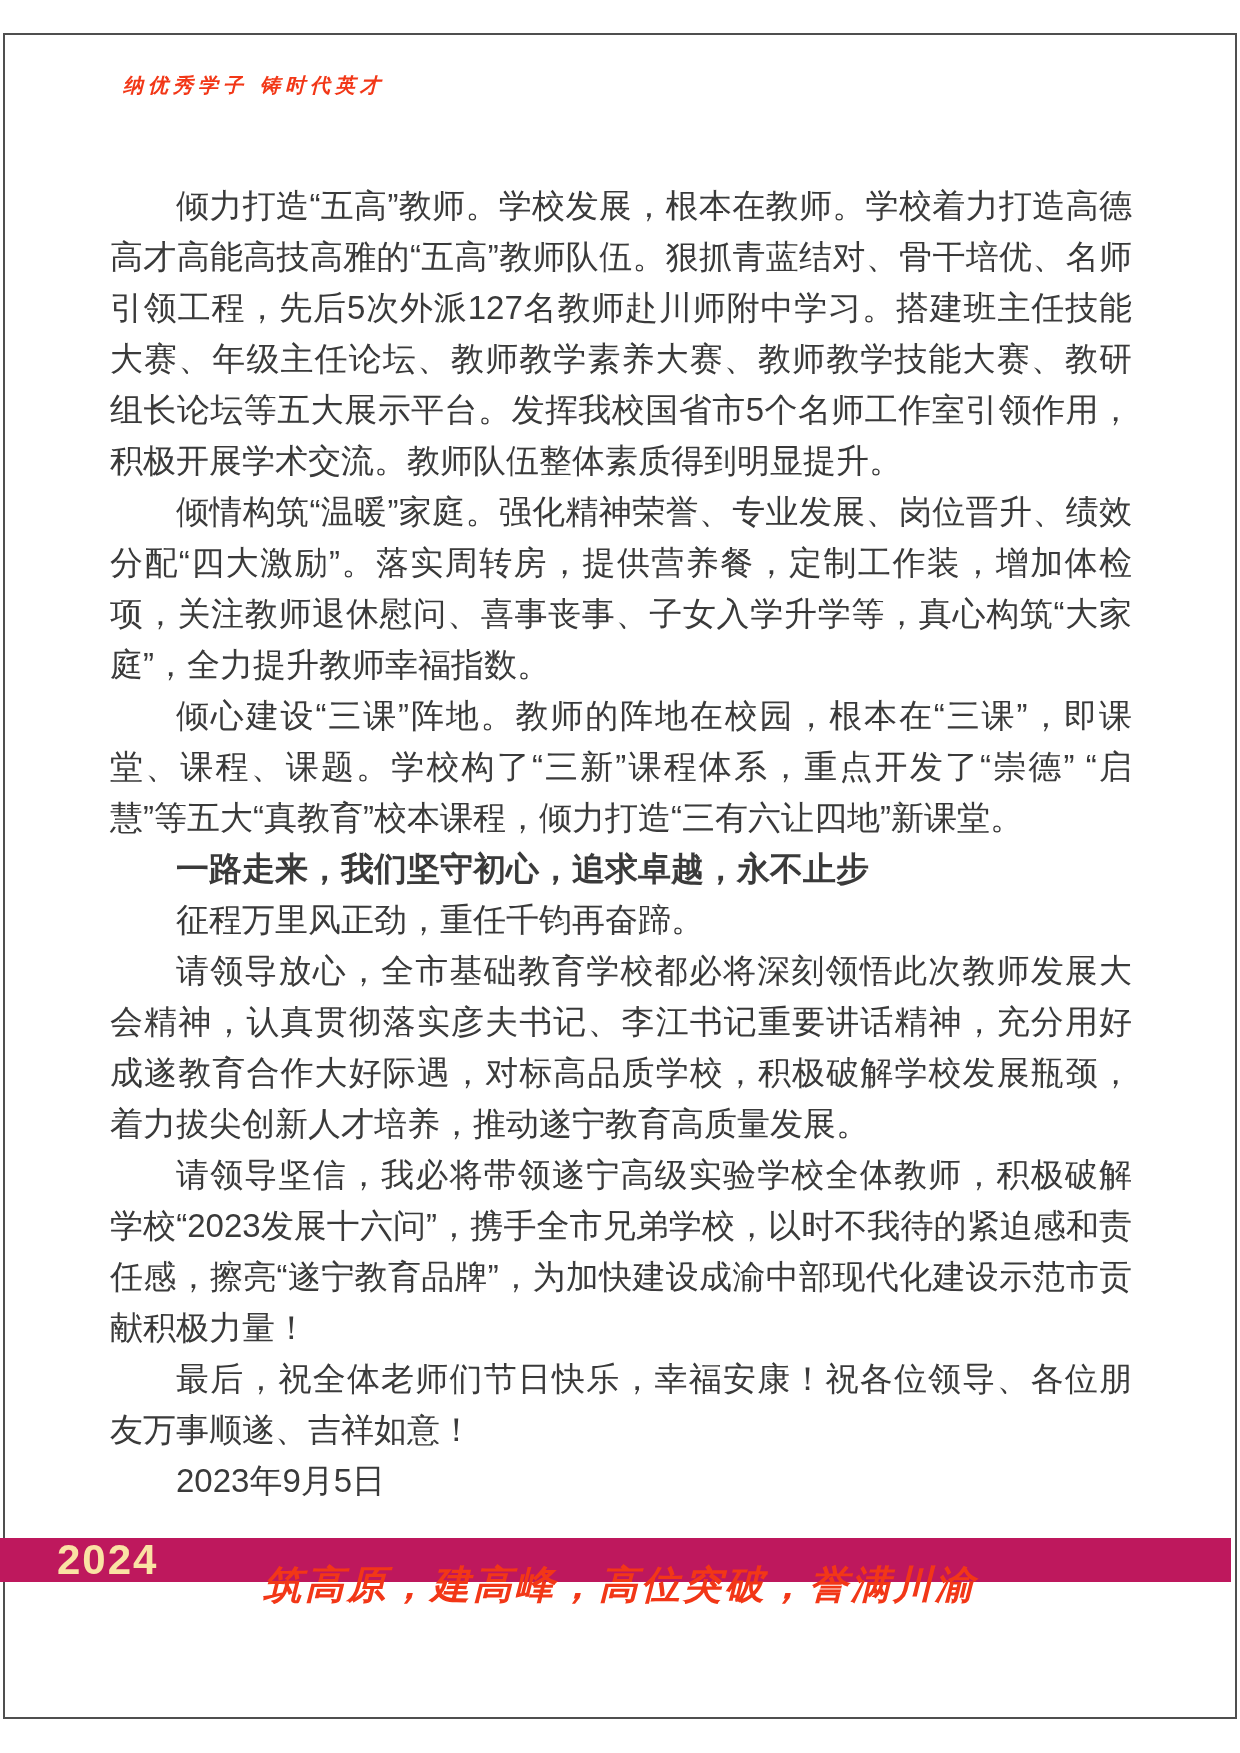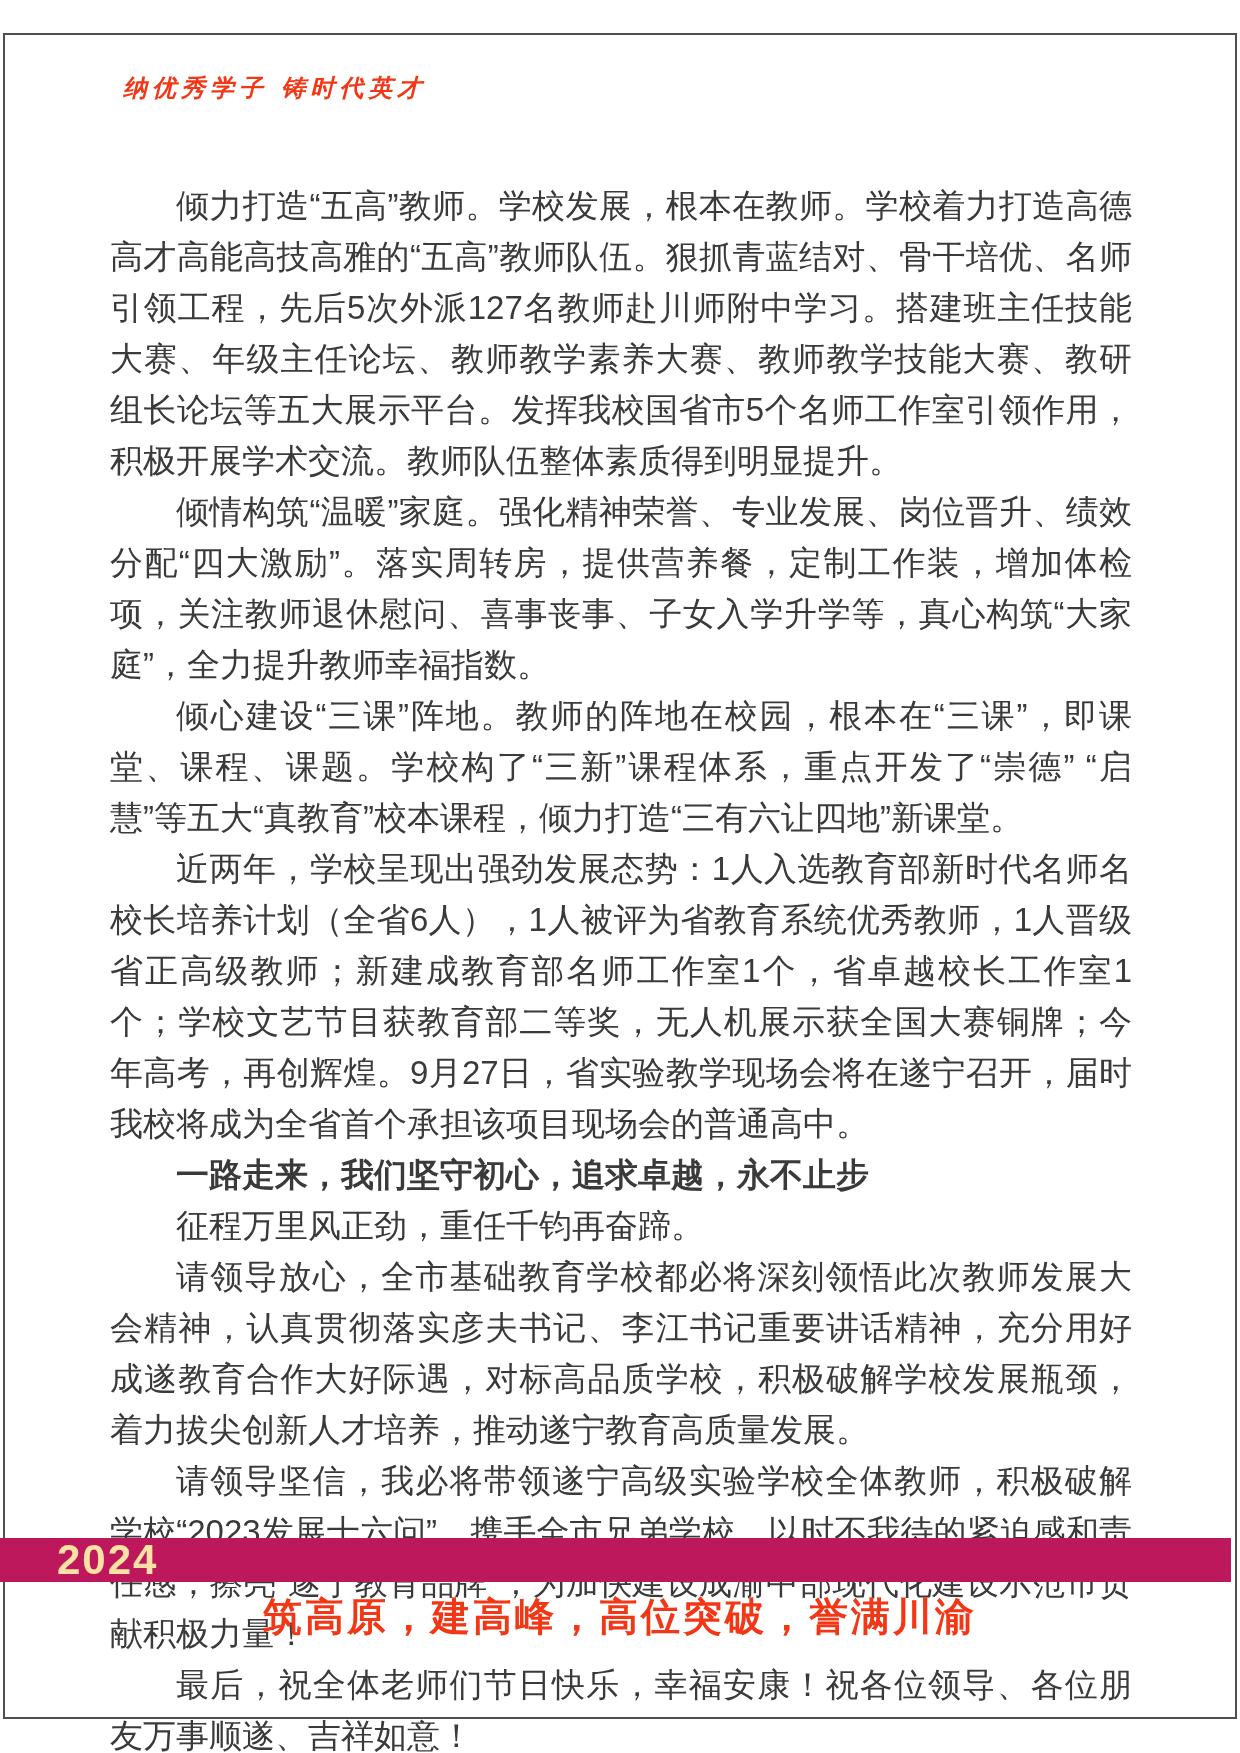--- a/index.html
+++ b/index.html
@@ -26,21 +26,21 @@
     border: 2px solid #4f4f4f;
     box-sizing: border-box;
   }
   .header-slogan {
     position: absolute;
     left: 123px;
     top: 72px;
     font-family: "DejaVu Serif", serif;
     font-style: italic;
     font-weight: bold;
-    font-size: 24px;
+    font-size: 20px;
     letter-spacing: 5px;
     color: #f23717;
     white-space: nowrap;
   }
   .body-text {
     position: absolute;
     left: 110px;
     top: 180px;
     width: 1022px;
     font-size: 33px;
@@ -72,46 +72,46 @@
     left: 57px;
     top: 1px;
     font-size: 42px;
     line-height: 42px;
     font-weight: bold;
     color: #fae2a4;
     letter-spacing: 2px;
   }
   .footer-slogan {
     position: absolute;
-    top: 1590px;
+    top: 1558px;
     left: 0;
     width: 1240px;
     text-align: center;
     font-family: "DejaVu Serif", serif;
+    font-style: italic;
     font-weight: bold;
     font-size: 39px;
     letter-spacing: 3px;
     color: #f23717;
     white-space: nowrap;
   }
 </style>
 </head>
 <body>
 
 <div class="page">
 
   <div class="frame"></div>
 
   <div class="header-slogan">纳优秀学子 铸时代英才</div>
 
   <div class="body-text">
     <p>倾力打造“五高”教师。学校发展，根本在教师。学校着力打造高德高才高能高技高雅的“五高”教师队伍。狠抓青蓝结对、骨干培优、名师引领工程，先后5次外派127名教师赴川师附中学习。搭建班主任技能大赛、年级主任论坛、教师教学素养大赛、教师教学技能大赛、教研组长论坛等五大展示平台。发挥我校国省市5个名师工作室引领作用，积极开展学术交流。教师队伍整体素质得到明显提升。</p>
     <p>倾情构筑“温暖”家庭。强化精神荣誉、专业发展、岗位晋升、绩效分配“四大激励”。落实周转房，提供营养餐，定制工作装，增加体检项，关注教师退休慰问、喜事丧事、子女入学升学等，真心构筑“大家庭”，全力提升教师幸福指数。</p>
     <p>倾心建设“三课”阵地。教师的阵地在校园，根本在“三课”，即课堂、课程、课题。学校构了“三新”课程体系，重点开发了“崇德” “启慧”等五大“真教育”校本课程，倾力打造“三有六让四地”新课堂。</p>
-    <p>近两年，学校呈现出强劲发展态势：1人入选教育部新时代名师名校长培养计划（全省6人），1人被评为省教育系统优秀教师，1人晋级省正高级教师；新建成教育部名师工作室1个，省卓越校长工作室1个；学校文艺节目获教育部二等奖，无人机展示获全国大赛铜牌；今年高考，再创辉煌。9月27日，省实验教学现场会将在遂宁召开，届时我校将成为全省首个承担该项目现场会的普通高中。</p>
     <p class="bold">一路走来，我们坚守初心，追求卓越，永不止步</p>
     <p>征程万里风正劲，重任千钧再奋蹄。</p>
     <p>请领导放心，全市基础教育学校都必将深刻领悟此次教师发展大会精神，认真贯彻落实彦夫书记、李江书记重要讲话精神，充分用好成遂教育合作大好际遇，对标高品质学校，积极破解学校发展瓶颈，着力拔尖创新人才培养，推动遂宁教育高质量发展。</p>
     <p>请领导坚信，我必将带领遂宁高级实验学校全体教师，积极破解学校“2023发展十六问”，携手全市兄弟学校，以时不我待的紧迫感和责任感，擦亮“遂宁教育品牌”，为加快建设成渝中部现代化建设示范市贡献积极力量！</p>
     <p>最后，祝全体老师们节日快乐，幸福安康！祝各位领导、各位朋友万事顺遂、吉祥如意！</p>
     <p class="date-line">2023年9月5日</p>
   </div>
 
   <div class="year-banner">
     <span class="year">2024</span>

